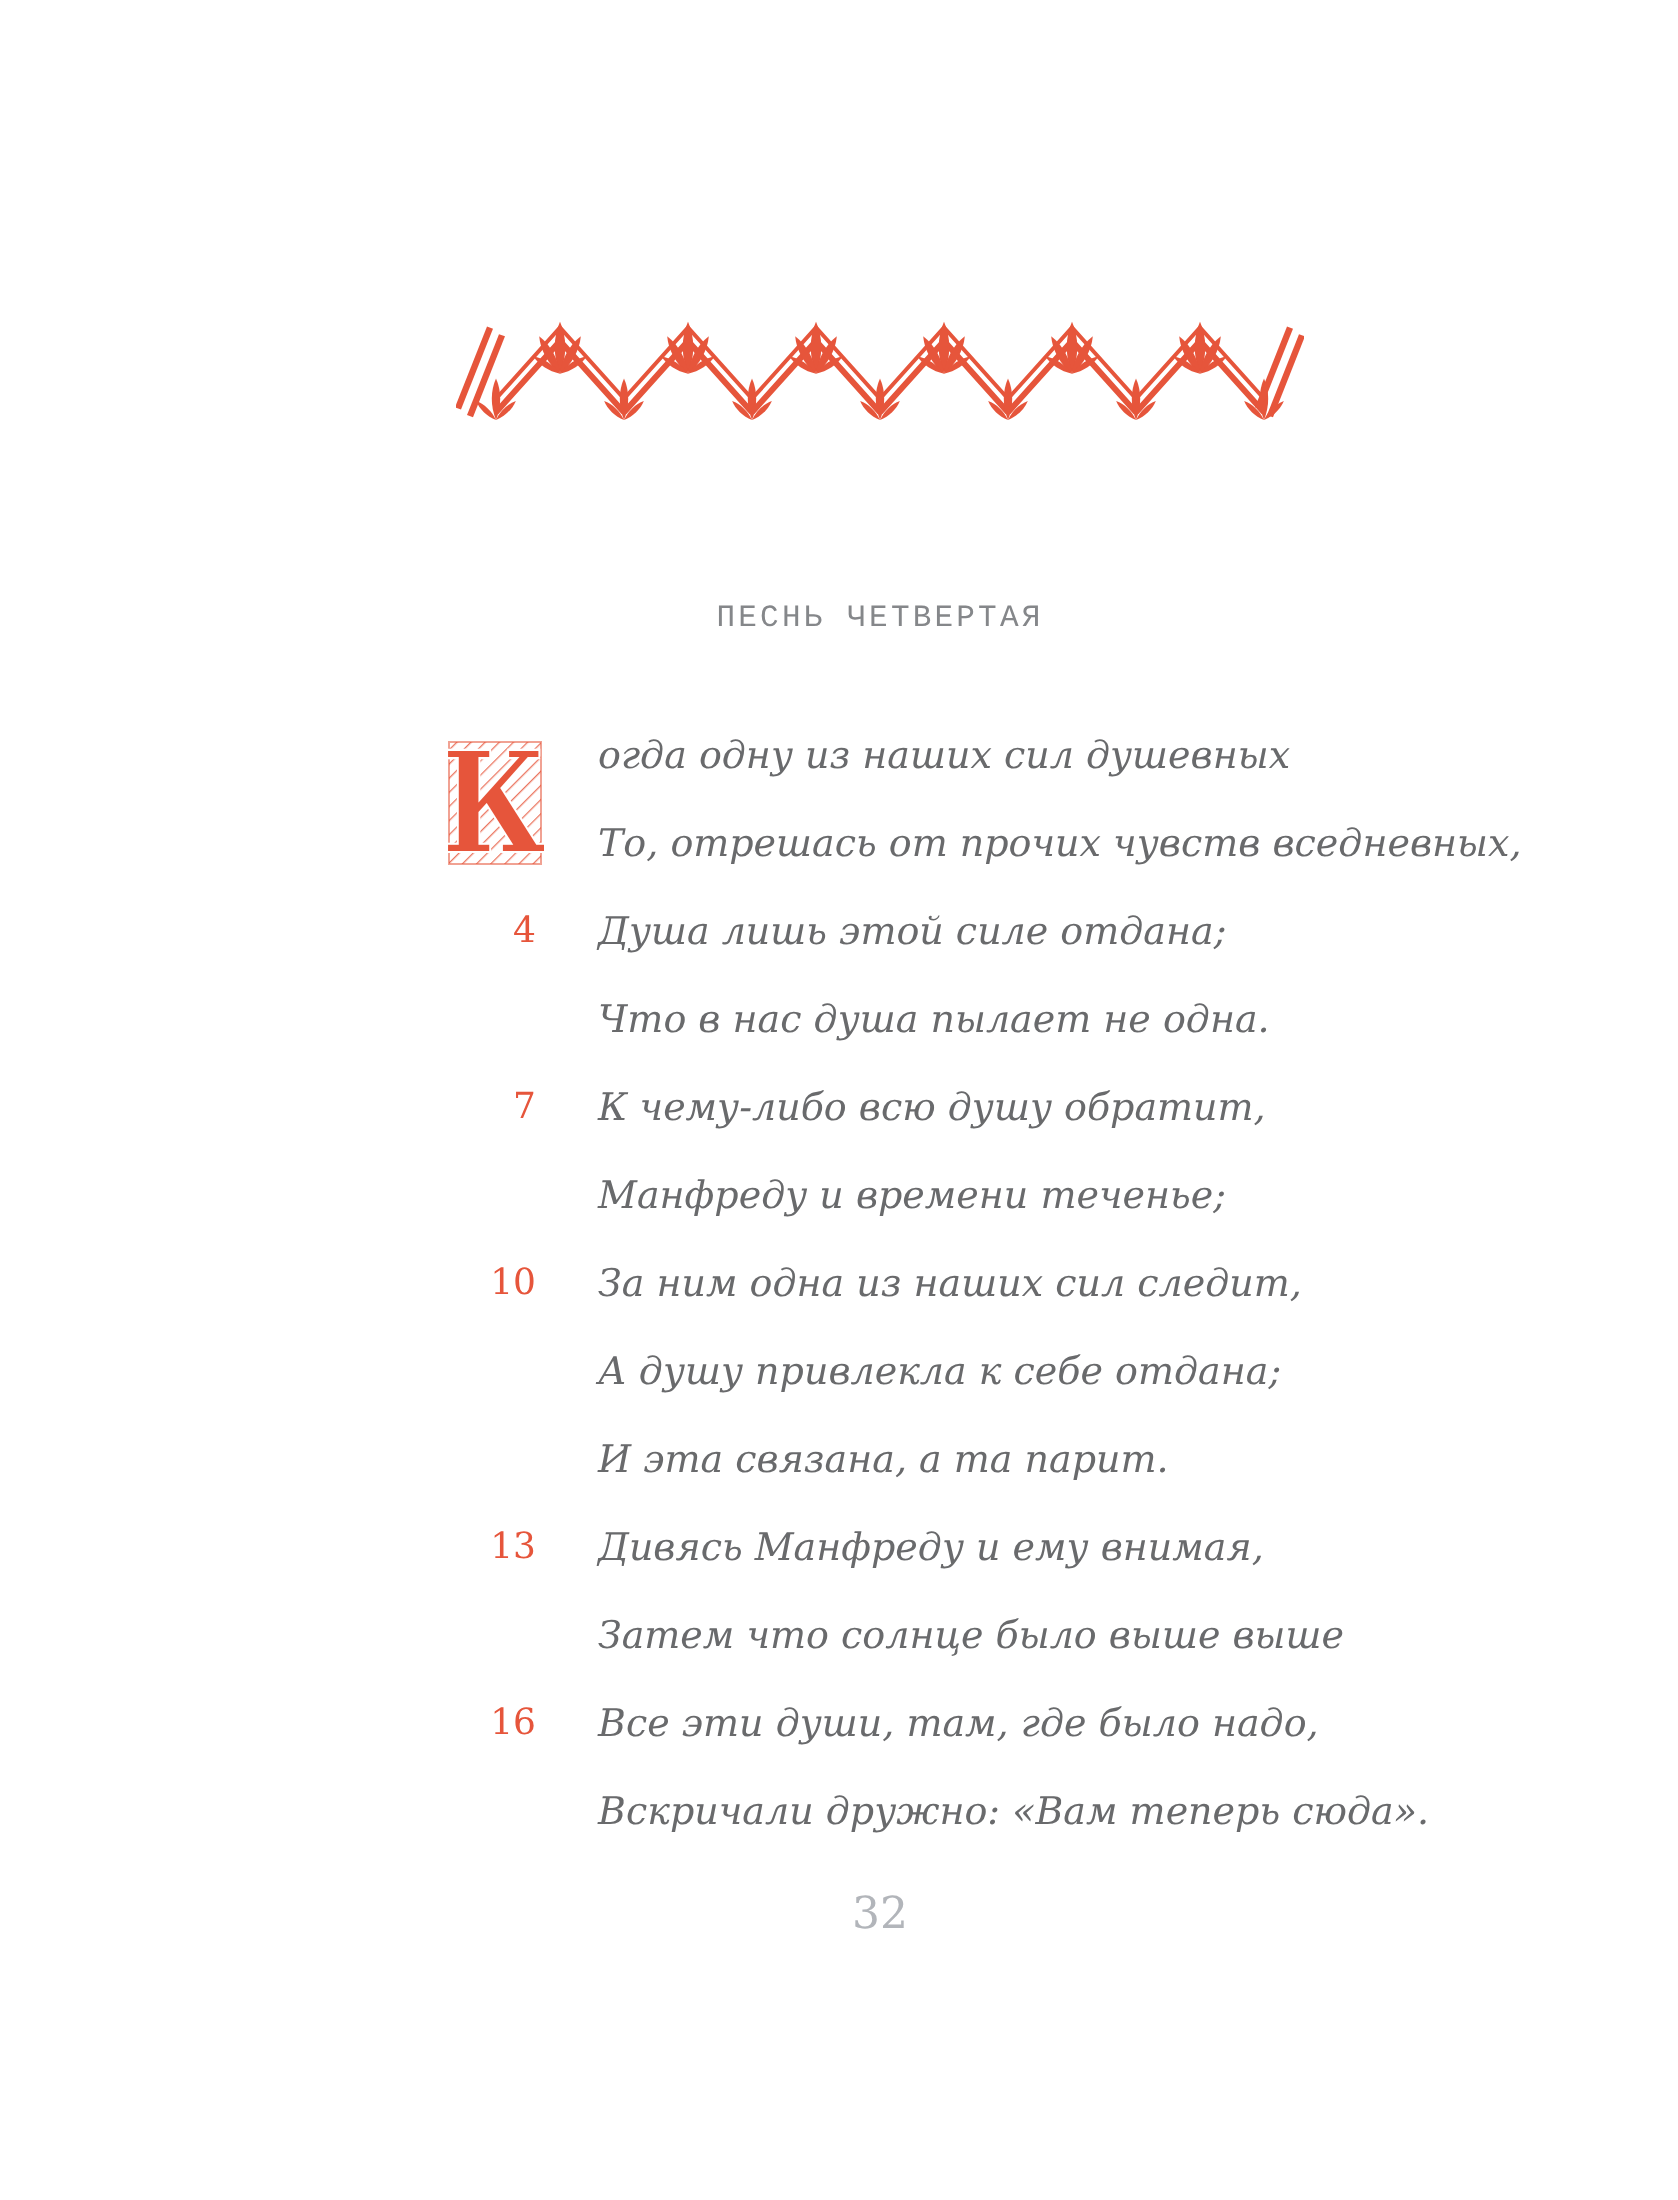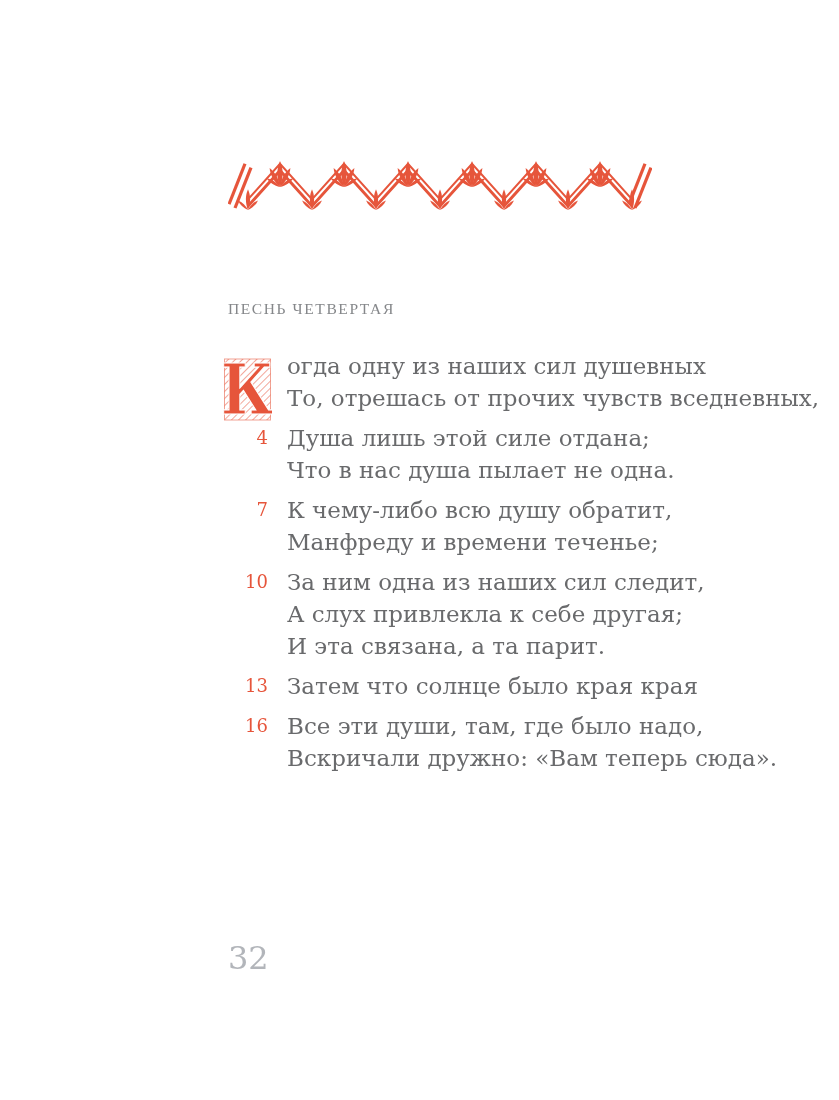--- a/index.html
+++ b/index.html
@@ -19,47 +19,48 @@
   
   .ornament{
     position:absolute;left:228px;top:158px;width:424px;height:52px;
     color:var(--accent);
   }
   .ornament svg{display:block;width:100%;height:100%;}
 
   
   .title{
     position:absolute;left:228px;top:299px;width:424px;margin:0;
-    font-family:Liberation Serif, serif;
+    text-align:center;
+    font-family:Liberation Mono, monospace;
     font-size:15.5px;font-weight:normal;letter-spacing:1.6px;
     color:var(--title);line-height:20px;
   }
 
   
   .poem{position:absolute;left:223px;top:348px;width:440px;}
   .stanza{position:relative;padding-left:60px;margin:0 0 12px 0;}
   .stanza .line{
-    margin:4px;font-size:23px;line-height:28px;
+    margin:16px;font-size:19px;line-height:28px;font-style:italic;
     color:var(--text);white-space:nowrap;
   }
   .vnum{
     position:absolute;left:0;top:0;width:45px;text-align:right;
     font-size:18px;line-height:28px;font-style:normal;
     color:var(--accent);
   }
   .dropcap{
     position:absolute;left:0;top:5px;width:49px;height:65px;
     color:var(--accent);
   }
   .dropcap svg{display:block;width:100%;height:100%;}
 
   
   .pageno{
     position:absolute;left:228px;top:941px;width:424px;
-    text-align:left;font-size:32px;line-height:34px;
+    text-align:center;font-size:22px;line-height:34px;
     color:var(--pagenum);
     font-family:"DejaVu Serif", serif;
   }
 </style>
 </head>
 <body>
 
 <div class="page">
 
   <div class="ornament">
@@ -132,27 +133,28 @@
 
     <div class="stanza">
       <span class="vnum">7</span>
       <p class="line">К чему-либо всю душу обратит,</p>
       <p class="line">Манфреду и времени теченье;</p>
     </div>
 
     <div class="stanza">
       <span class="vnum">10</span>
       <p class="line">За ним одна из наших сил следит,</p>
-      <p class="line">А слух привлекла к себе другая;</p>
+      <p class="line">А душу привлекла к себе отдана;</p>
       <p class="line">И эта связана, а та парит.</p>
     </div>
 
     <div class="stanza">
       <span class="vnum">13</span>
-      <p class="line">Затем что солнце было края края</p>
+      <p class="line">Дивясь Манфреду и ему внимая,</p>
+      <p class="line">Затем что солнце было выше выше</p>
     </div>
 
     <div class="stanza">
       <span class="vnum">16</span>
       <p class="line">Все эти души, там, где было надо,</p>
       <p class="line">Вскричали дружно: «Вам теперь сюда».</p>
     </div>
 
   </div>
 

